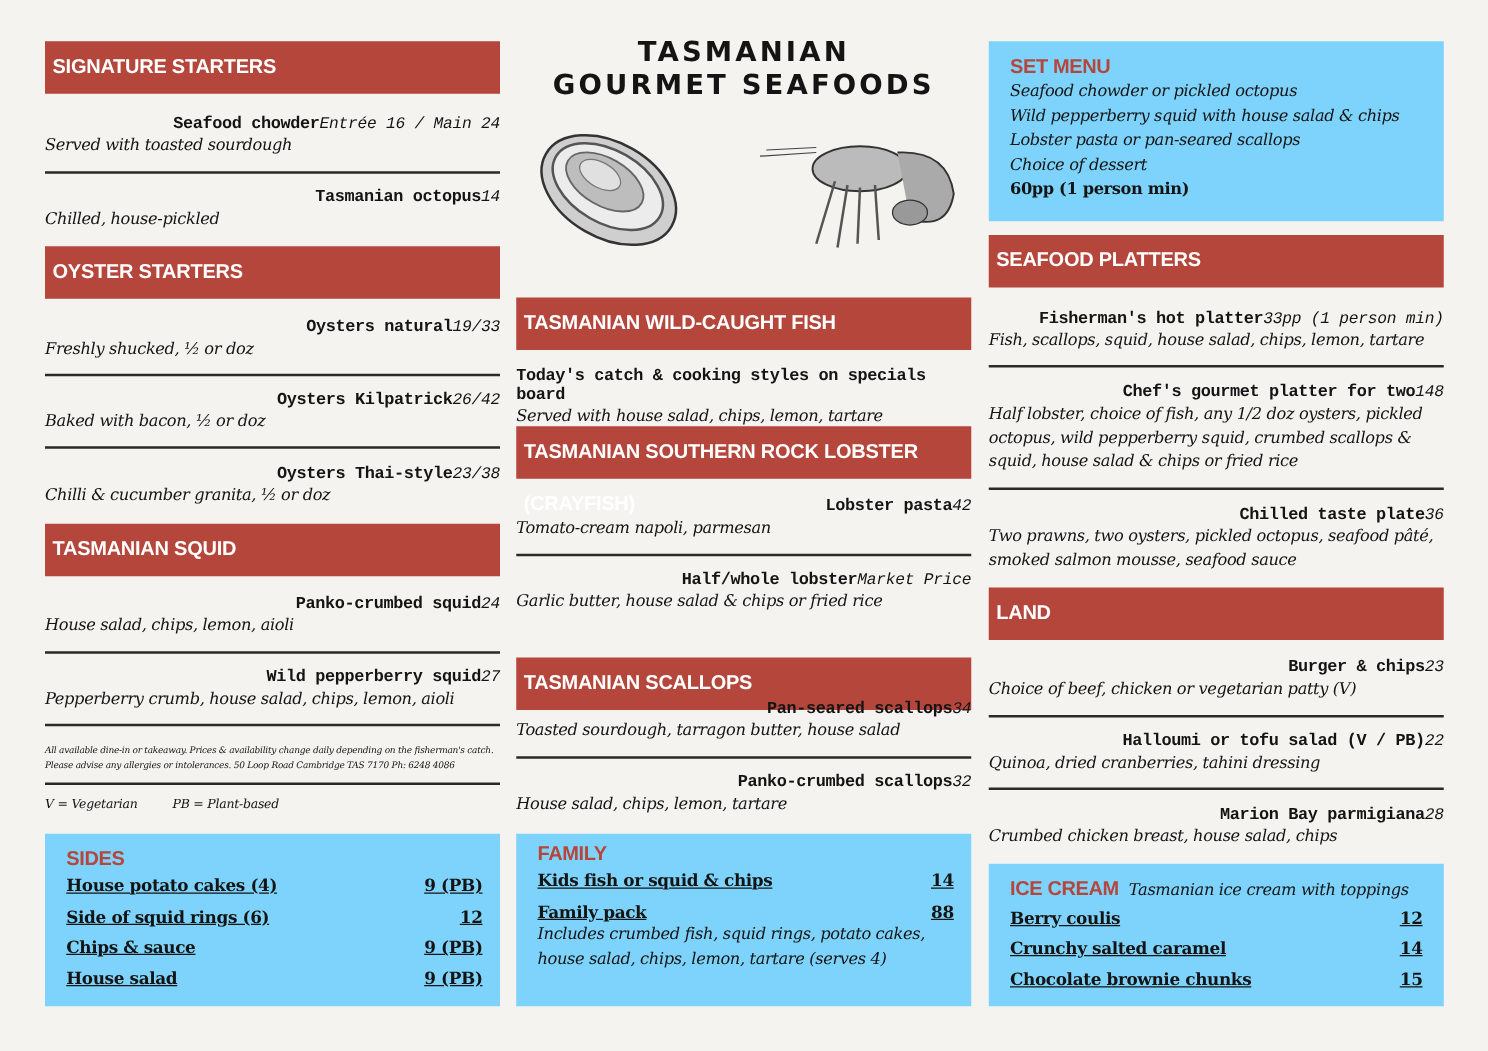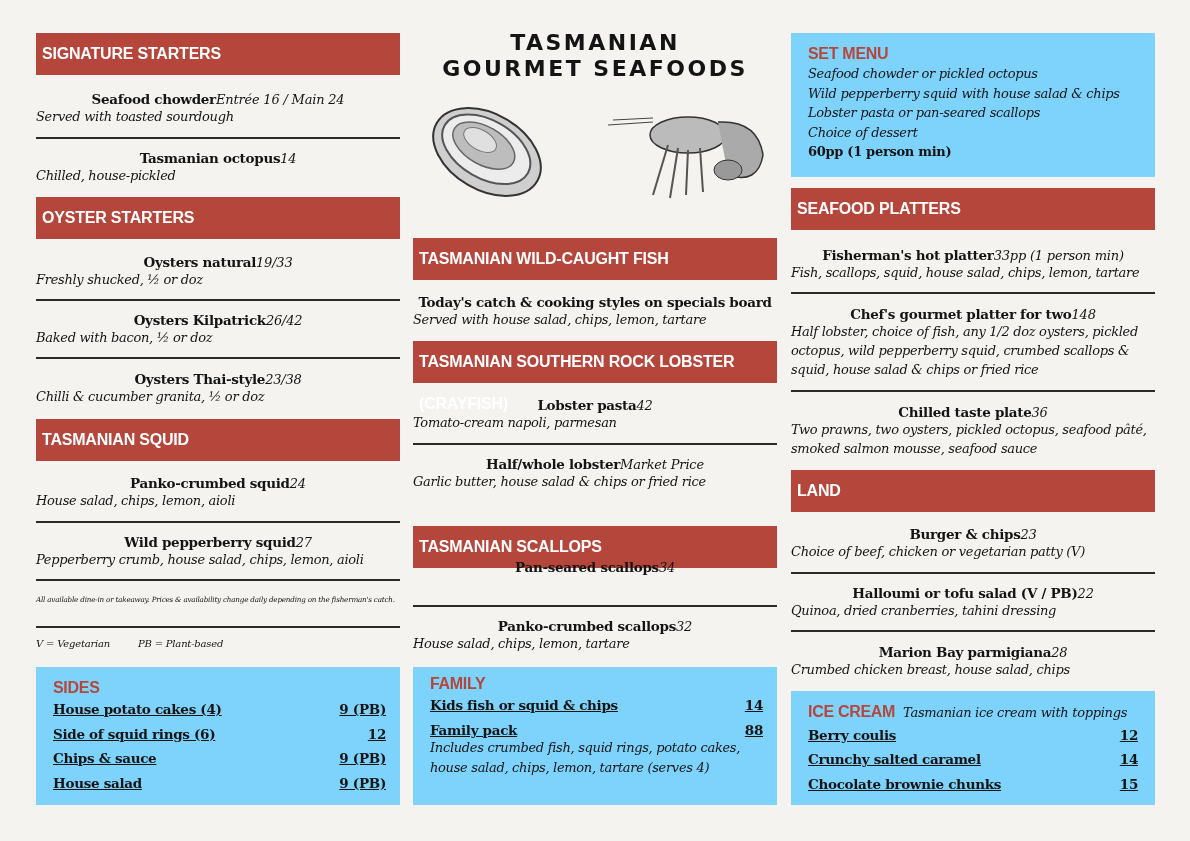--- a/index.html
+++ b/index.html
@@ -23,21 +23,21 @@
     color: #fff;
     font-family: "Liberation Sans", sans-serif;
     font-weight: bold;
     font-size: 16px;
     letter-spacing: -0.2px;
     line-height: 42px;
     padding-left: 6px;
     text-transform: uppercase;
   }
   .item { position: absolute; left: 0; width: 100%; }
-  .item-top { display: flex; justify-content: center; align-items: baseline; }
+  .item-top { display: flex; justify-content: flex-end; align-items: baseline; font-family: Liberation Mono, monospace; }
   .item-name { font-weight: bold; font-size: 13.5px; letter-spacing: -0.3px; }
   .item-price { font-style: italic; font-size: 13px; letter-spacing: -0.2px; }
   .item-desc { font-style: italic; font-size: 13px; line-height: 19px; letter-spacing: -0.3px; }
   .rule { position: absolute; left: 0; width: 100%; height: 1.5px; background: #2a2a2a; }
 
   .panel {
     position: absolute; left: 0; width: 100%;
     background: #7dd3fc;
   }
   .panel-title {
@@ -118,20 +118,21 @@
     <div class="item-top">
         <span class="item-name">Wild pepperberry squid</span>
         <span class="item-price">27</span>
       </div>
     <div class="item-desc">Pepperberry crumb, house salad, chips, lemon, aioli</div>
   </div>
   <div class="rule" style="top:579px"></div>
 
   <div class="footnote" style="top:594px">
     <div>All available dine-in or takeaway. Prices &amp; availability change daily depending on the fisherman's catch.</div>
+    <div>Please advise any allergies or intolerances. 50 Loop Road Cambridge TAS 7170    Ph: 6248 4086</div>
   </div>
   <div class="rule" style="top:626px"></div>
   <div class="legend" style="top:638px">
     <span>V  =  Vegetarian</span>
     <span style="display:inline-block;width:22px"></span>
     <span>PB  =  Plant-based</span>
   </div>
 
   <div class="panel" style="top:667px;height:138px;padding:12px 14px 0 17px">
     <div class="panel-title">SIDES</div>
@@ -205,20 +206,21 @@
       </div>
     <div class="item-desc">Garlic butter, house salad &amp; chips or fried rice</div>
   </div>
 
   <div class="banner" style="top:526px">TASMANIAN SCALLOPS</div>
   <div class="item" style="top:559px">
     <div class="item-top">
         <span class="item-name">Pan-seared scallops</span>
         <span class="item-price">34</span>
       </div>
+    <div class="item-desc">Toasted sourdough, tarragon butter, house salad</div>
   </div>
   <div class="rule" style="top:605px"></div>
   <div class="item" style="top:618px">
     <div class="item-top">
         <span class="item-name">Panko-crumbed scallops</span>
         <span class="item-price">32</span>
       </div>
     <div class="item-desc">House salad, chips, lemon, tartare</div>
   </div>
 

